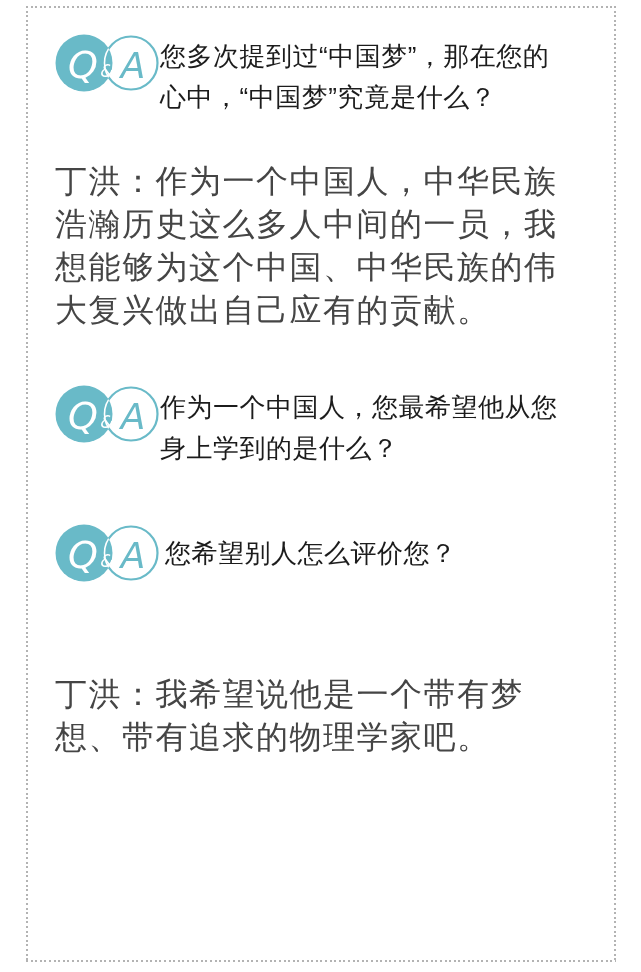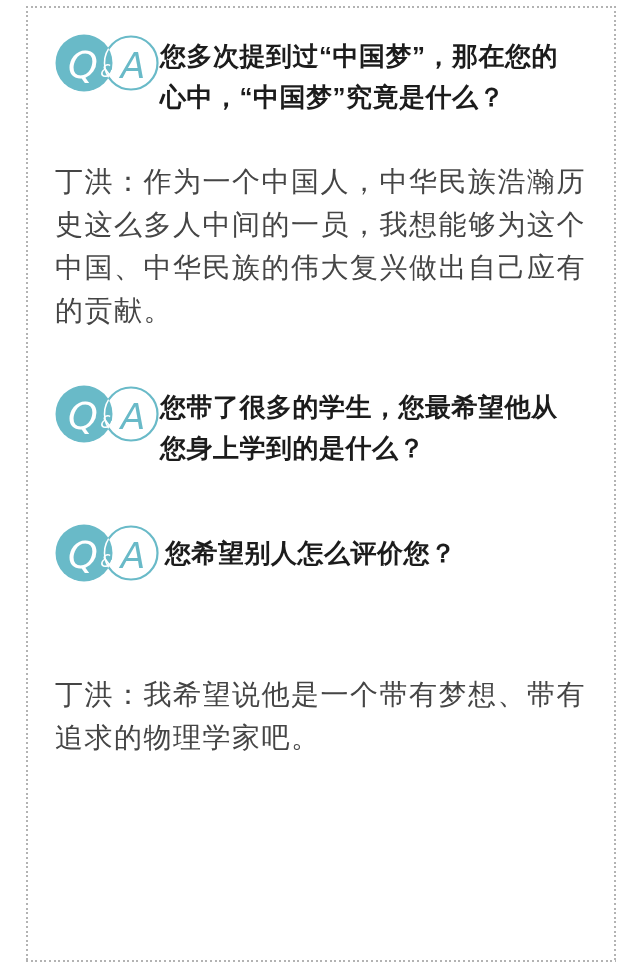--- a/index.html
+++ b/index.html
@@ -39,31 +39,31 @@
     display: flex;
     align-items: flex-start;
   }
   .qa-question.single { align-items: center; }
   .qa-icon { flex: 0 0 auto; display: block; }
   .qa-text {
     width: 402px;
     margin-top: 3px;
     font-size: 26px;
     line-height: 41px;
-    font-weight: bold;
+    font-weight: normal;
     color: #1c1c1c;
     letter-spacing: 0.5px;
   }
   .qa-question.single .qa-text {
     margin-top: 0;
     padding-left: 5px;
   }
   .qa-answer {
     margin-top: 42px;
-    font-size: 28px;
+    font-size: 32px;
     line-height: 43px;
     color: #454545;
     letter-spacing: 1.5px;
   }
   .qa-section.s1 { margin-bottom: 52px; }
   .qa-section.s2 { margin-bottom: 54px; }
   .qa-section.s3 .qa-answer { margin-top: 90px; }
 
   .svg-defs { position: absolute; width: 0; height: 0; }
   .qa-icon text { font-family: "DejaVu Sans", sans-serif; }
@@ -104,21 +104,21 @@
     <section class="qa-section s2">
       <div class="qa-question">
         <svg class="qa-icon" width="105" height="60" viewBox="0 0 105 60">
           <circle cx="76" cy="30" r="26.5" fill="#ffffff" stroke="#69bac8" stroke-width="2.2"></circle>
           <circle cx="29" cy="30" r="28.5" fill="#69bac8"></circle>
           <circle cx="76" cy="30" r="26.5" fill="none" stroke="#ffffff" stroke-width="1.6" clip-path="url(#qCircleClip)"></circle>
           <text x="28" y="45" text-anchor="middle" font-size="38" font-style="italic" fill="#ffffff">Q</text>
           <text x="52" y="44" text-anchor="middle" font-size="17" font-style="italic" fill="#ffffff">&amp;</text>
           <text x="78" y="45" text-anchor="middle" font-size="36" font-style="italic" fill="#69bac8">A</text>
         </svg>
-        <div class="qa-text">您带了很多的学生，您最希望他从您身上学到的是什么？</div>
+        <div class="qa-text">作为一个中国人，您最希望他从您身上学到的是什么？</div>
       </div>
     </section>
 
     <section class="qa-section s3">
       <div class="qa-question single">
         <svg class="qa-icon" width="105" height="60" viewBox="0 0 105 60">
           <circle cx="76" cy="30" r="26.5" fill="#ffffff" stroke="#69bac8" stroke-width="2.2"></circle>
           <circle cx="29" cy="30" r="28.5" fill="#69bac8"></circle>
           <circle cx="76" cy="30" r="26.5" fill="none" stroke="#ffffff" stroke-width="1.6" clip-path="url(#qCircleClip)"></circle>
           <text x="28" y="45" text-anchor="middle" font-size="38" font-style="italic" fill="#ffffff">Q</text>

